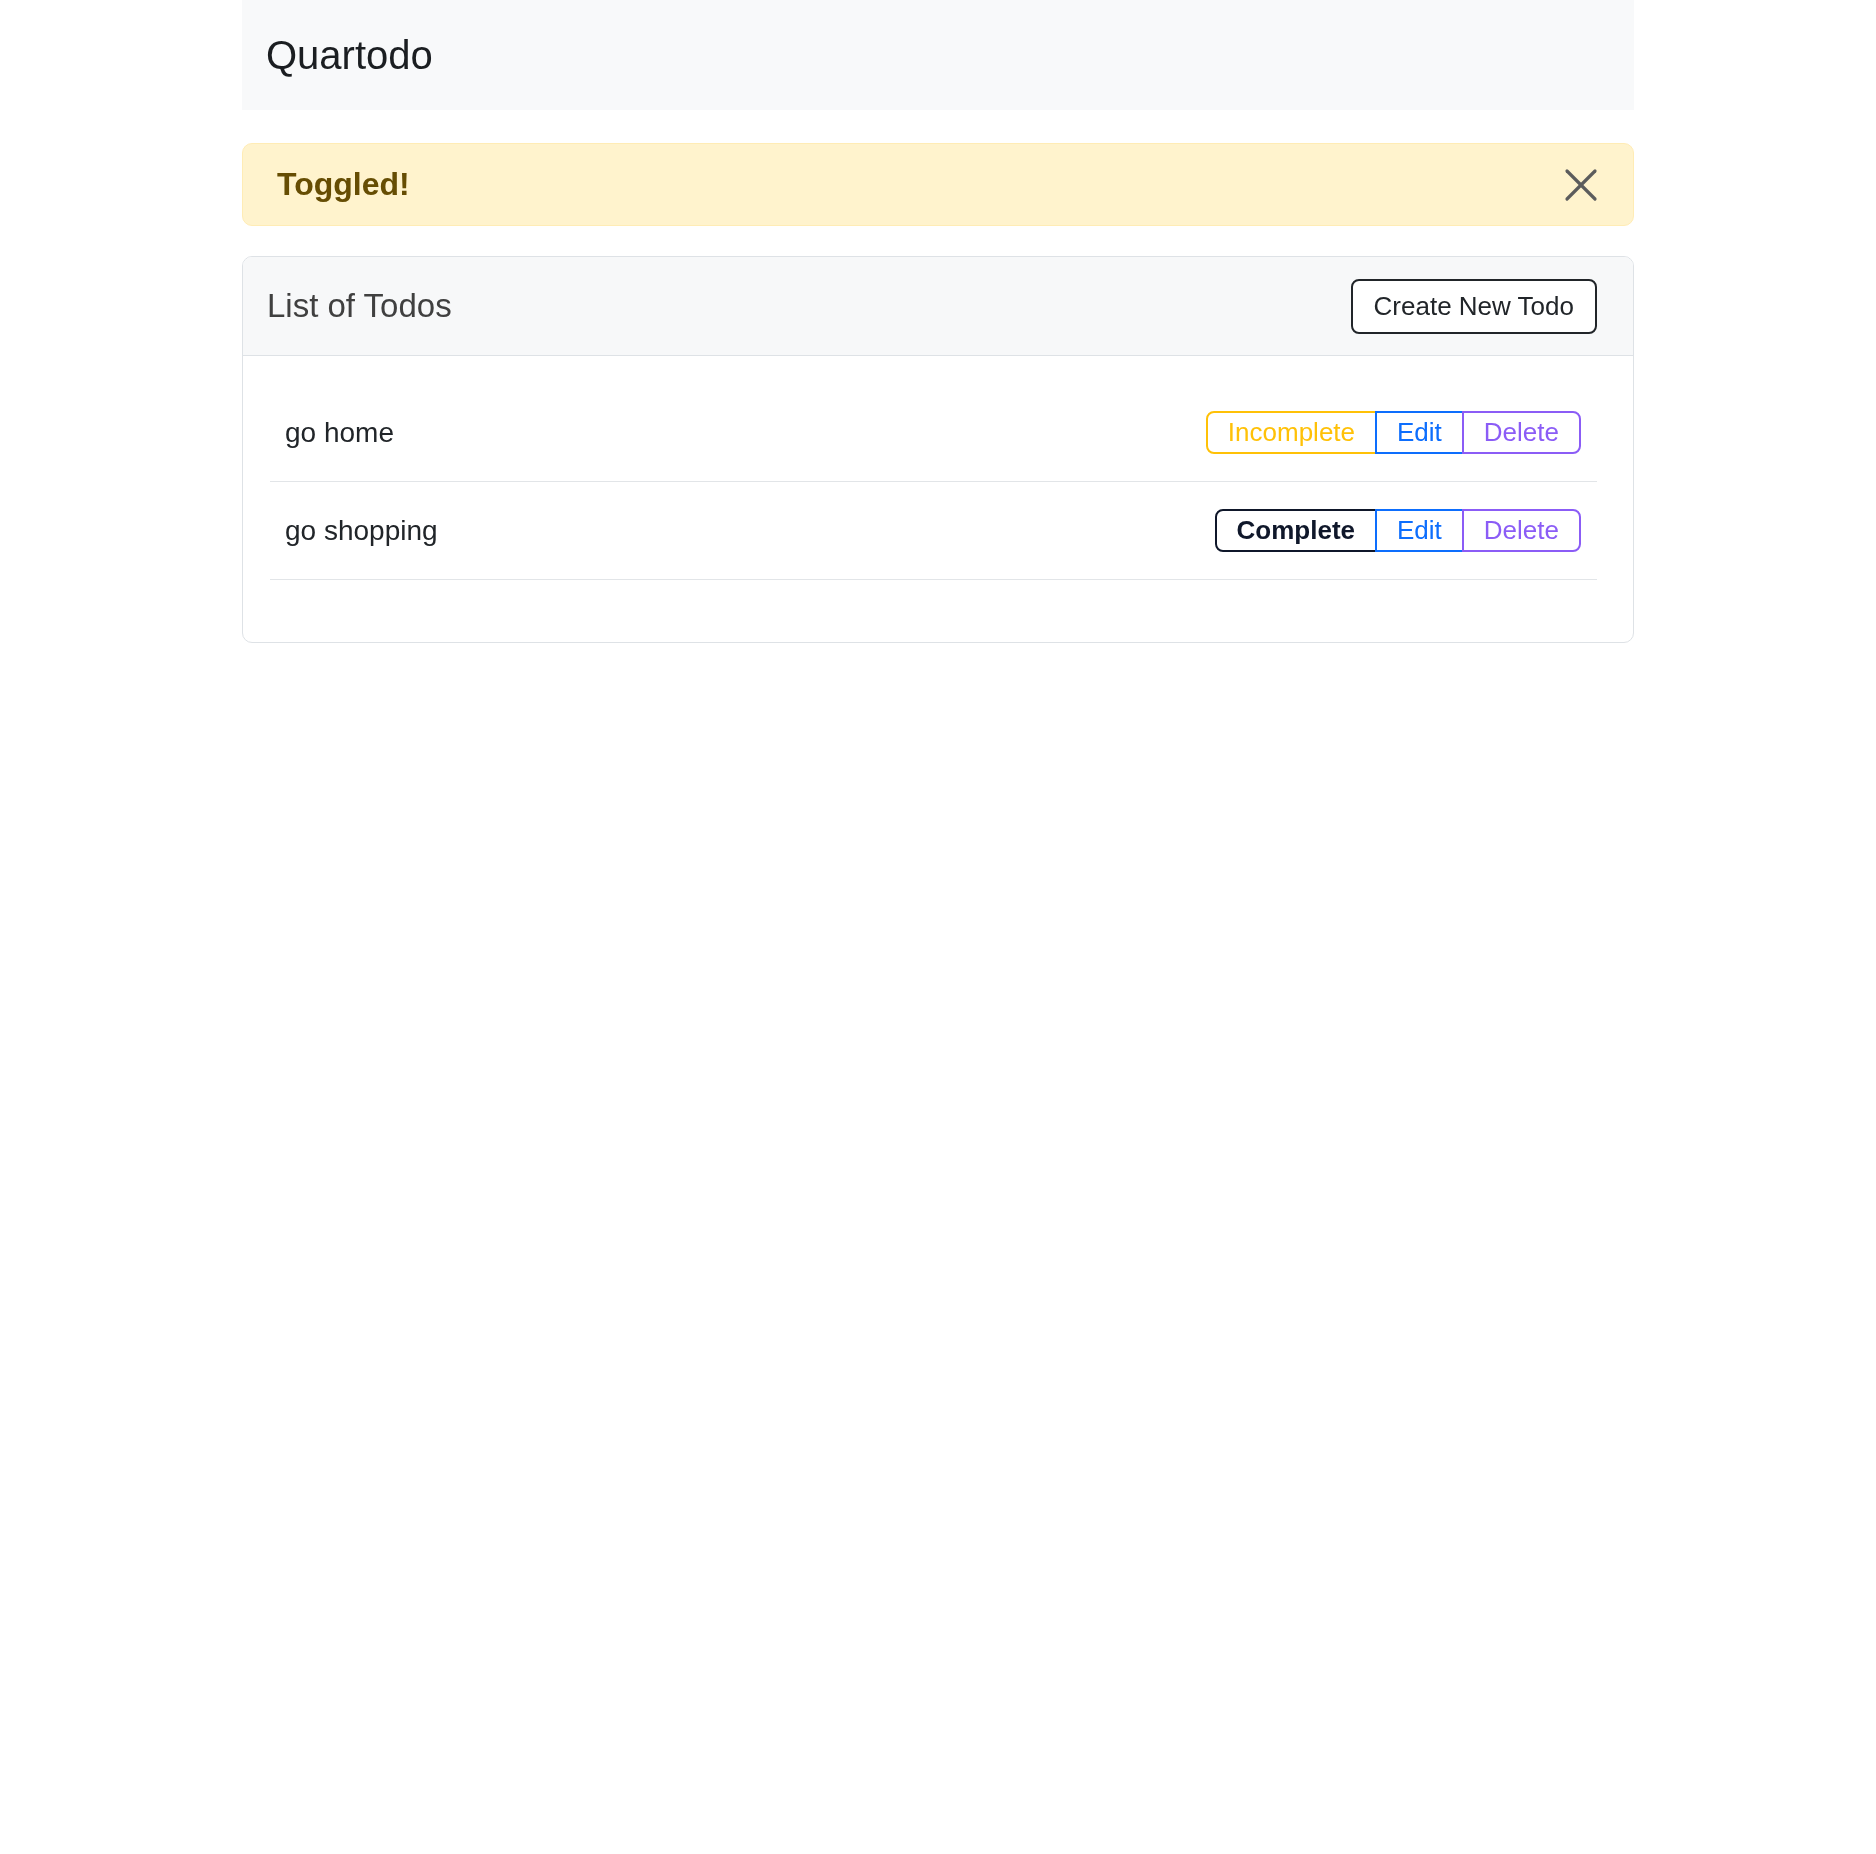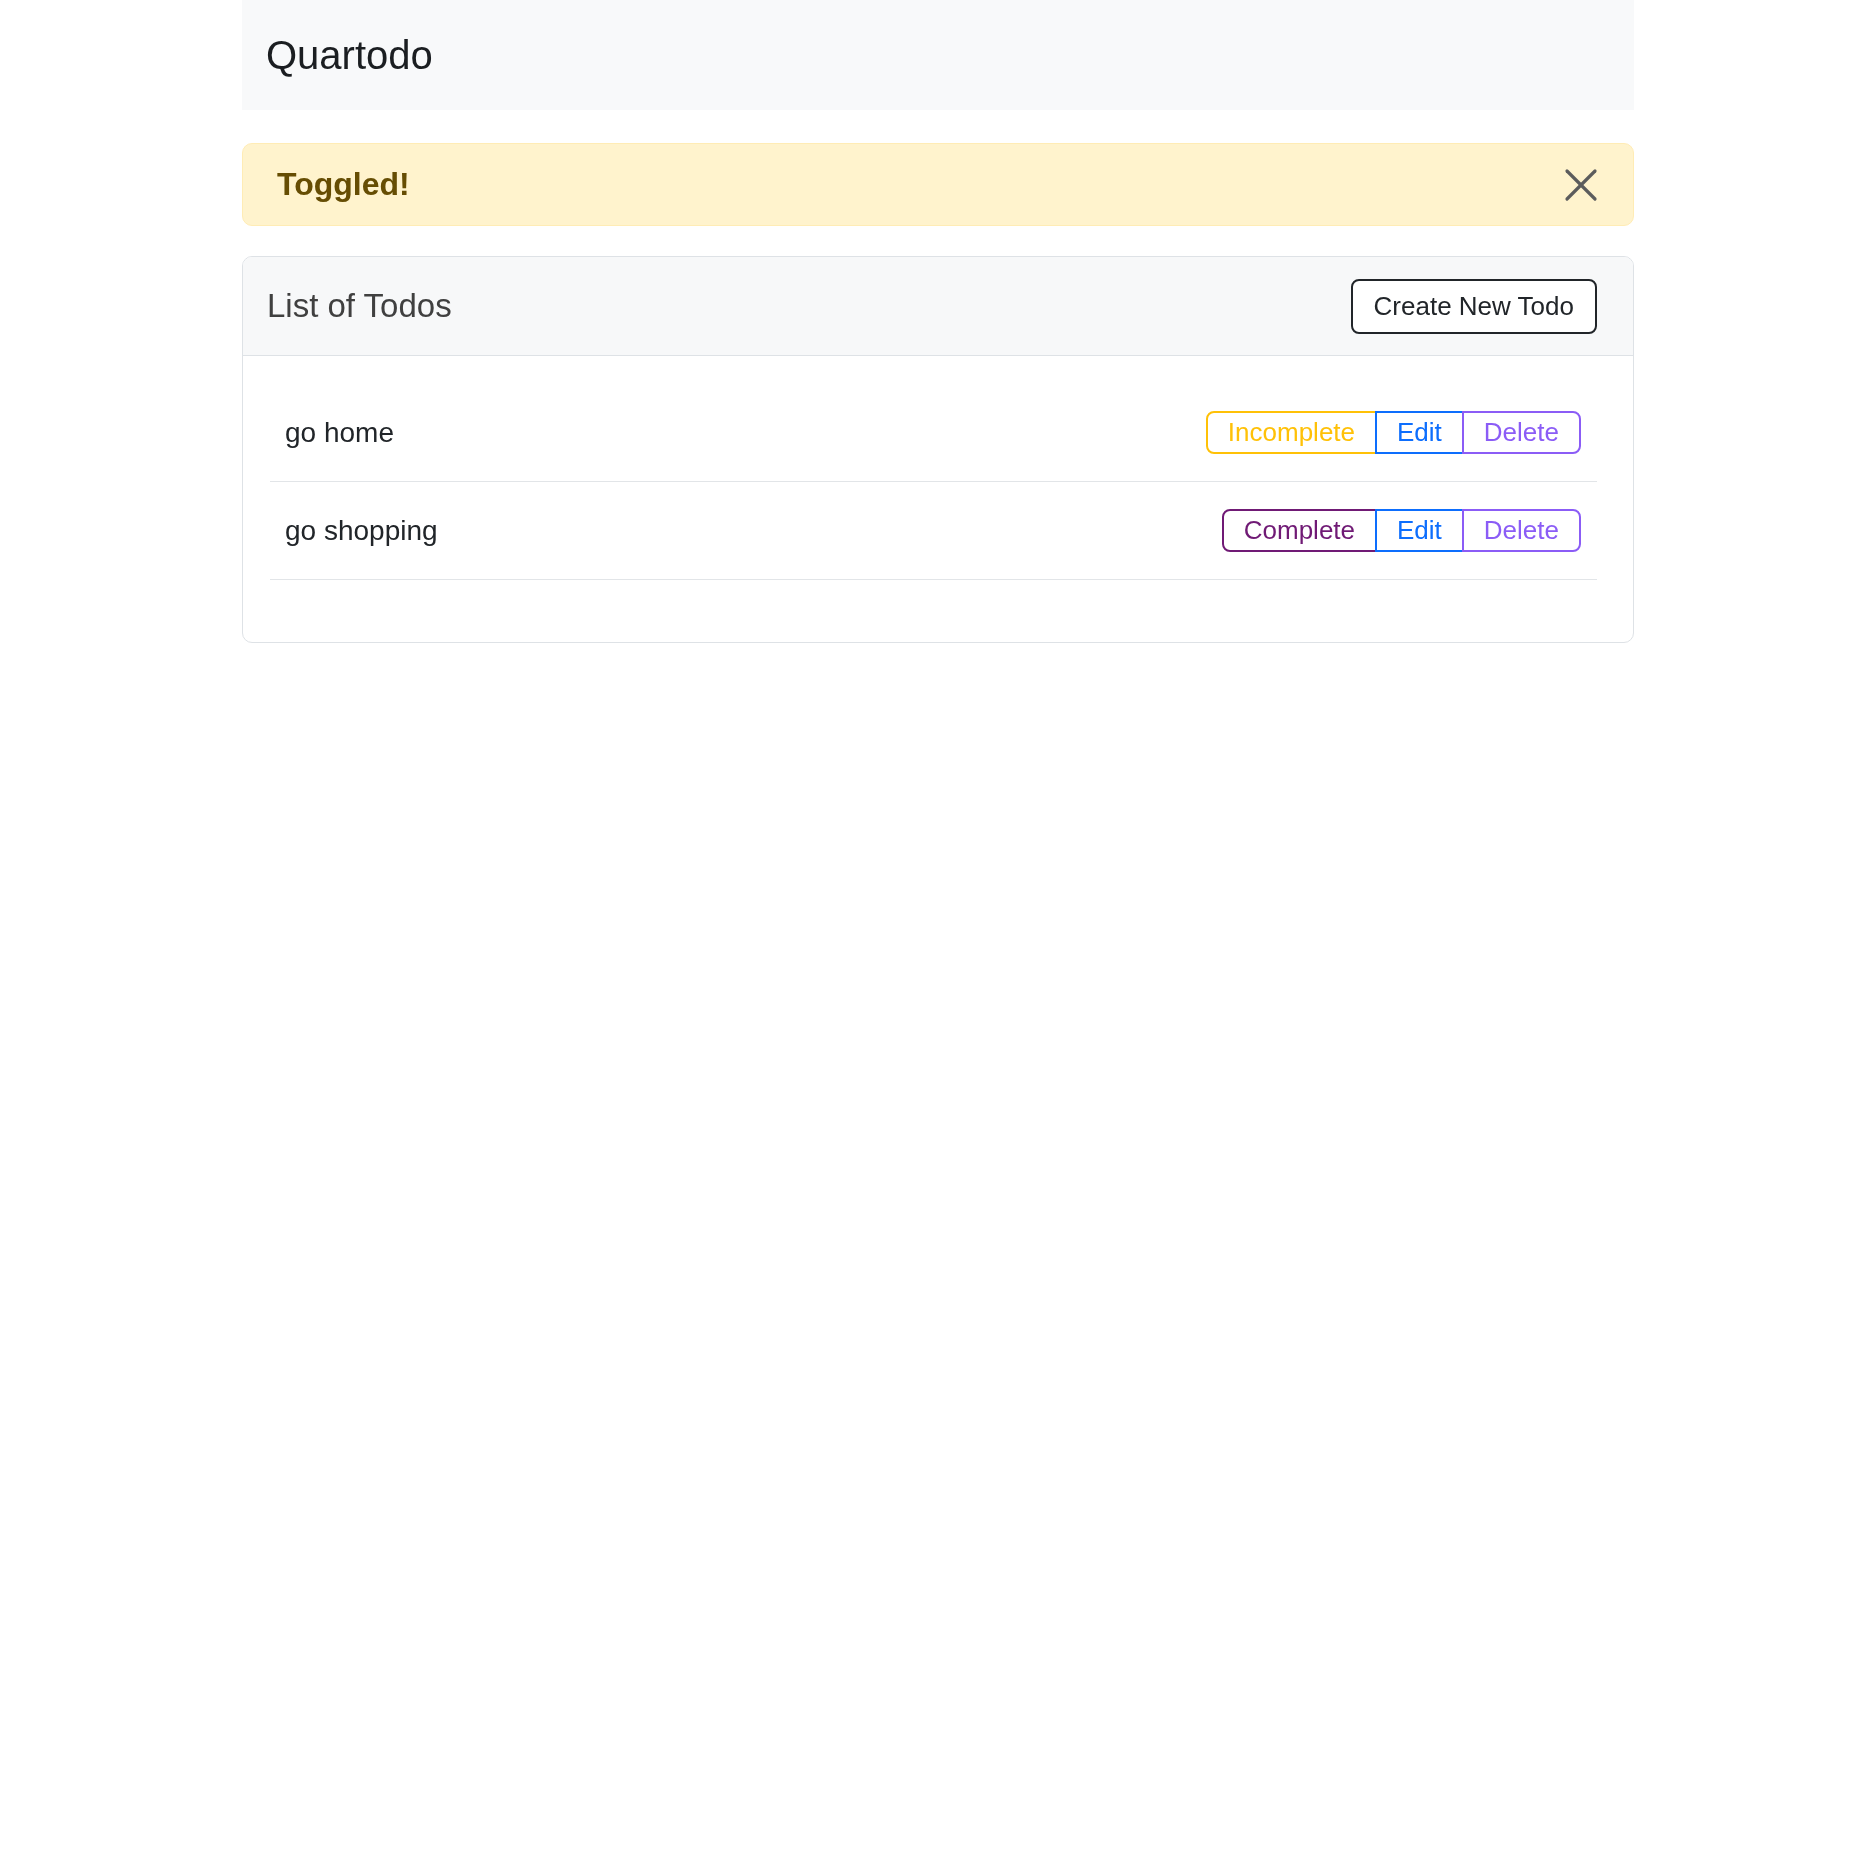--- a/index.html
+++ b/index.html
@@ -94,21 +94,21 @@
     background: #ffffff;
     padding: 4px 20px;
     border: 2px solid;
     cursor: pointer;
     position: relative;
   }
   .btn-group .btn + .btn { margin-left: -2px; }
   .btn-group .btn:first-child { border-radius: 8px 0 0 8px; }
   .btn-group .btn:last-child  { border-radius: 0 8px 8px 0; }
   .btn-warning { color: #ffc107; border-color: #ffc107; z-index: 1; }
-  .btn-success { color: #701a75; border-color: #198754; z-index: 1; }
+  .btn-success { color: #0f172a; border-color: #198754; z-index: 1; font-weight: bold; }
   .btn-primary { color: #0d6efd; border-color: #0d6efd; z-index: 2; }
   .btn-danger  { color: #8b5cf6; border-color: #dc3545; z-index: 3; }
 </style>
 </head>
 <body>
 
 <div class="container">
 
   <header class="app-header">
     <h1 class="app-title">Quartodo</h1>

